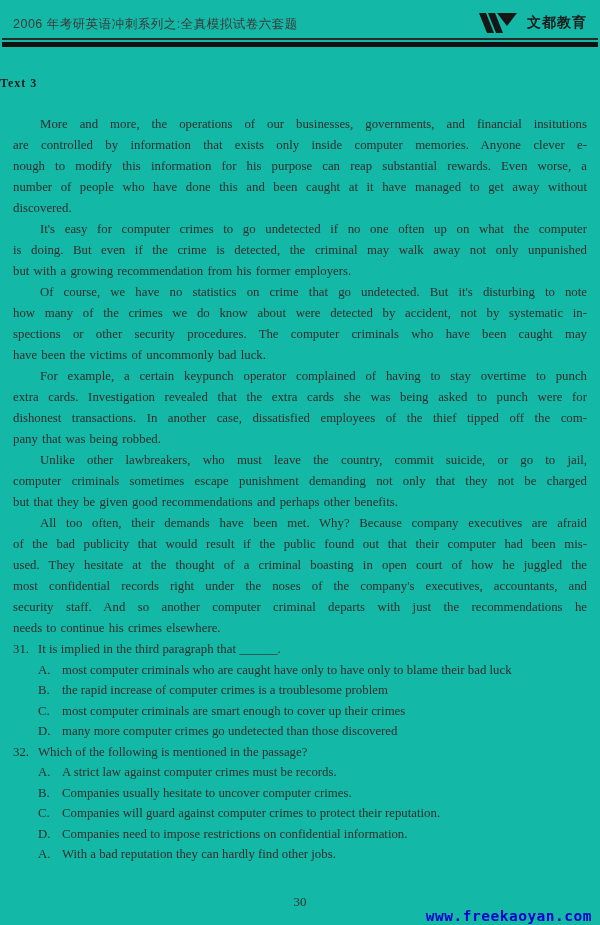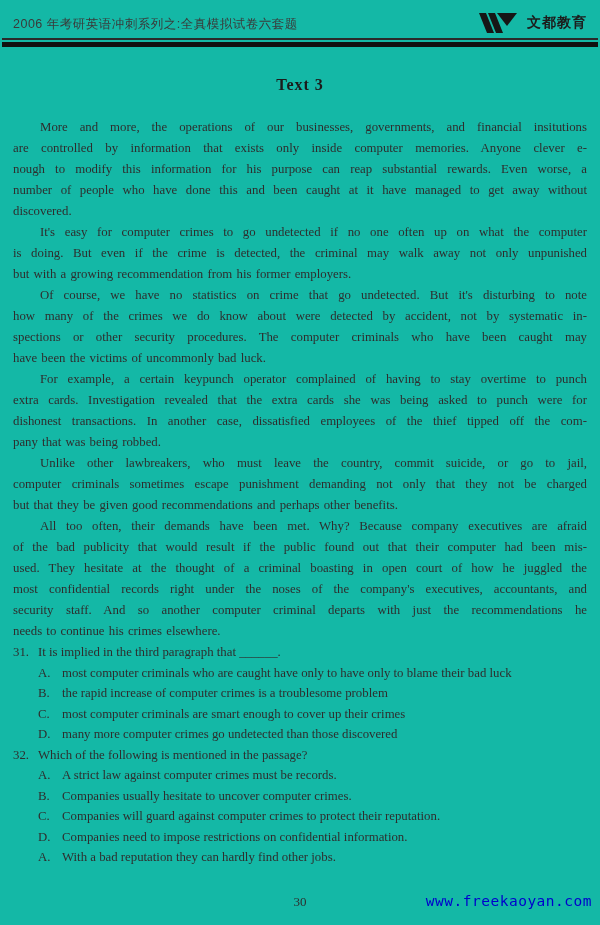--- a/index.html
+++ b/index.html
@@ -19,43 +19,43 @@
     font-family:"Liberation Sans", sans-serif;
   }
   .series-title{font-size:12.5px;color:#3a3a3a;letter-spacing:.5px;}
   .brand{display:flex;align-items:center;gap:10px;}
   .brand-name{font-size:14px;font-weight:bold;color:#1c1c1c;letter-spacing:1px;}
   .rule{margin-top:5px;padding:0 2px;}
   .rule .thin{height:2px;background:#2a2a2a;}
   .rule .thick{height:5px;background:#111;margin-top:2px;}
   
   .doc-title{
-    margin-top:29px;text-align:center;
-    font-size:16px;font-weight:bold;color:#1b1b1b;letter-spacing:1px;
+    margin-top:29px;
+    font-size:12px;font-weight:bold;color:#1b1b1b;letter-spacing:1px;
   }
   
   .passage{margin:23px 13px 0 13px;font-size:12.8px;color:#2e2e2e;}
   .ln{height:21px;line-height:21px;overflow:hidden;text-align:justify;word-spacing:1px;}
   .ln.jl::after{content:"";display:inline-block;width:100%;}
   .ln.ind{text-indent:27px;}
   
   .questions{margin:0 13px 0 13px;font-size:12.8px;color:#2e2e2e;}
   .qline{height:20.5px;line-height:20.5px;white-space:nowrap;overflow:hidden;}
   .qnum{display:inline-block;width:25px;}
   .opt{height:20.5px;line-height:20.5px;padding-left:25px;white-space:nowrap;overflow:hidden;}
   .letter{display:inline-block;width:24px;}
   
   .page-number{
     position:absolute;left:0;bottom:15px;width:100%;
     text-align:center;font-size:13px;color:#2e2e2e;
   }
   .watermark{
-    position:absolute;right:8px;bottom:16px;
+    position:absolute;right:8px;bottom:1px;
     font-family:"DejaVu Sans Mono", monospace;
-    font-size:14.5px;font-weight:normal;color:#0000cd;letter-spacing:.5px;
+    font-size:14.5px;font-weight:bold;color:#0000cd;letter-spacing:.5px;
   }
   .logo-svg{display:block;}
 </style>
 </head>
 <body>
 
 <div class="page">
 
   <div class="header">
     <div class="series-title">2006 年考研英语冲刺系列之:全真模拟试卷六套题</div>

